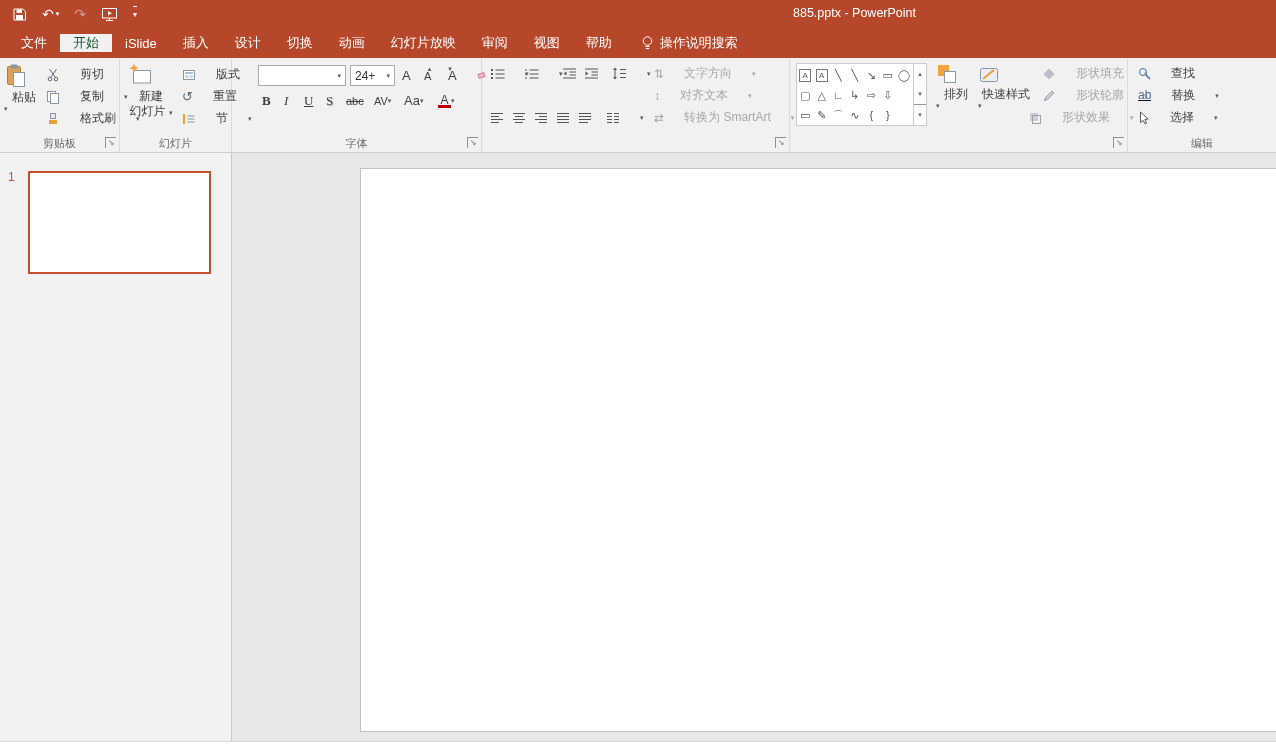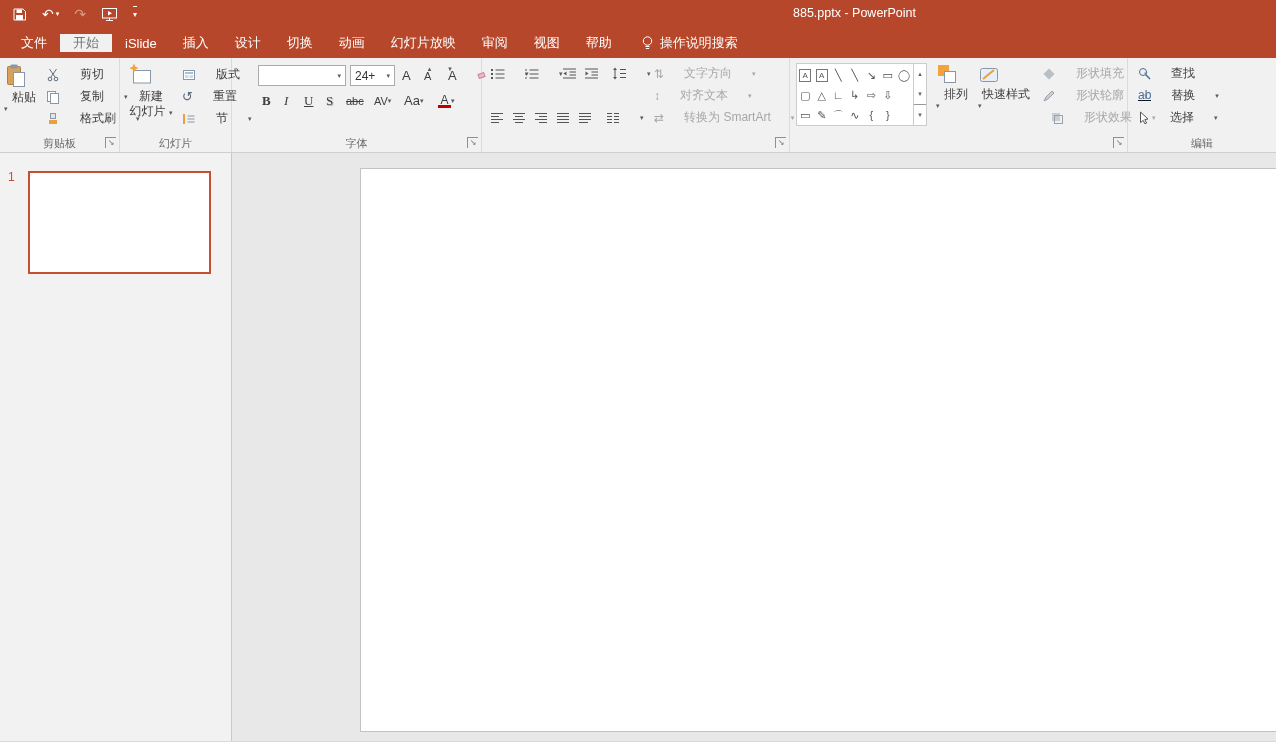--- a/index.html
+++ b/index.html
@@ -11,21 +11,21 @@
   .qat{display:flex;align-items:center;gap:15px;margin-left:12px}
   .qat-btn{display:flex;align-items:center;color:#fff;font-size:14px;line-height:14px}
   .qat-dd{font-size:7px;margin-left:2px}
   .qat-more{font-size:8px;border-top:1px solid #fff;padding-top:1px}
   .redo-dim{opacity:.45}
   .doc-title{position:absolute;left:793px;top:6px;font-size:12.5px;color:#fff;white-space:nowrap}
   
   .tabrow{height:30px;background:#B7472A;display:flex;align-items:center;color:#fff}
   .tab{padding:0 13px;display:flex;align-items:center;font-size:13px;white-space:nowrap}
   .tab:first-child{margin-left:8px}
-  .tab.active{background:#F1F1F1;color:#737373}
+  .tab.active{background:#F1F1F1;color:#14532d}
   .tellme{display:flex;align-items:center;gap:6px;padding:0 10px;margin-left:6px;font-size:13px}
   
   .ribbon{height:95px;background:#F1F1F1;display:flex;border-bottom:1px solid #CFCFCF}
   .group{position:relative;height:100%;border-right:1px solid #DBDBDB;flex:none}
   .g-clip{width:120px}.g-slides{width:112px}.g-font{width:250px}.g-para{width:308px}.g-draw{width:338px}.g-edit{width:148px}
   .group-label{position:absolute;bottom:1px;left:0;right:0;text-align:center;font-size:11px;color:#6a6a6a}
   .launcher{position:absolute;right:3px;bottom:4px;width:11px;height:11px;border-top:1px solid #909090;border-left:1px solid #909090;font-size:8px;line-height:10px;text-align:center;color:#707070}
   .bigbtn{position:absolute;display:flex;flex-direction:column;gap:1px;padding-top:1px}
   .bigbtn .lbl{font-size:12px;line-height:14px;color:#3e3e3e;text-align:center;white-space:nowrap}
   .smallbtn{position:absolute;display:flex;align-items:center;gap:20px;height:21px;font-size:12px;color:#3e3e3e;white-space:nowrap}
@@ -363,21 +363,21 @@
       <span>形状填充</span>
       <span class="dd">▾</span>
     </div>
     <div class="smallbtn disabled" style="left:252px;top:27px">
       <svg width="14" height="14" viewBox="0 0 14 14">
           <path d="M2 12 L4 8 L10 2 L12 4 L6 10 z" fill="#C9CED4" stroke="#9AA1A9"></path>
         </svg>
       <span>形状轮廓</span>
       <span class="dd">▾</span>
     </div>
-    <div class="smallbtn disabled" style="left:260px;top:49px">
+    <div class="smallbtn disabled" style="left:238px;top:49px">
       <svg width="14" height="14" viewBox="0 0 14 14">
           <rect x="2" y="2" width="8" height="8" fill="#C9CED4"></rect>
           <rect x="4.5" y="4.5" width="8" height="8" fill="none" stroke="#9AA1A9"></rect>
         </svg>
       <span>形状效果</span>
       <span class="dd">▾</span>
     </div>
     <div class="launcher">↘</div>
   </div>
 

